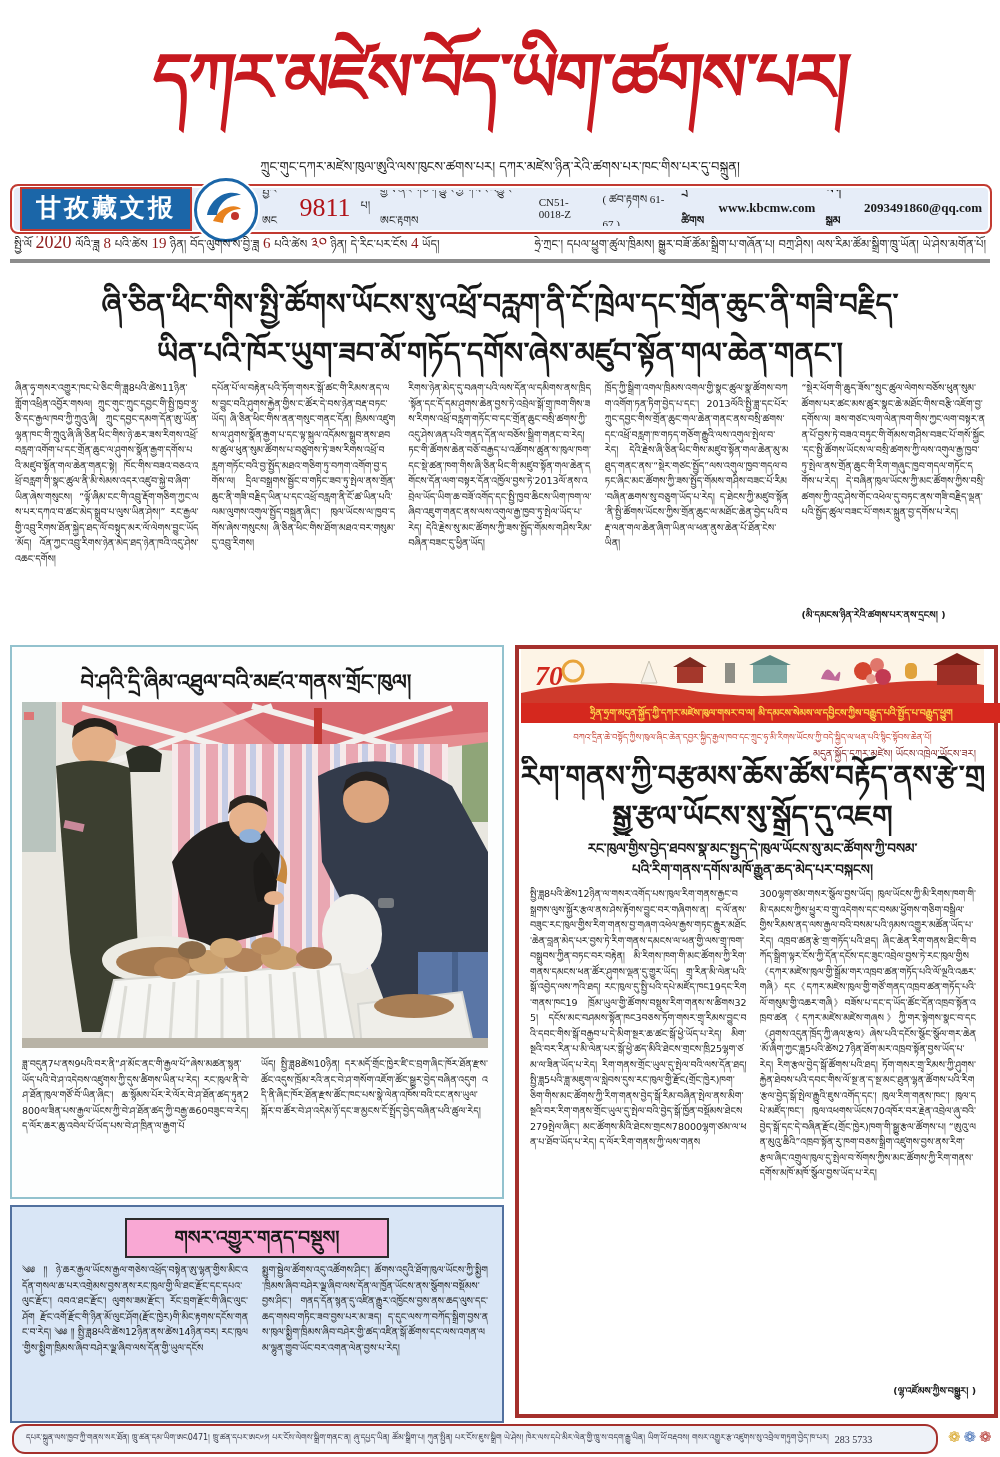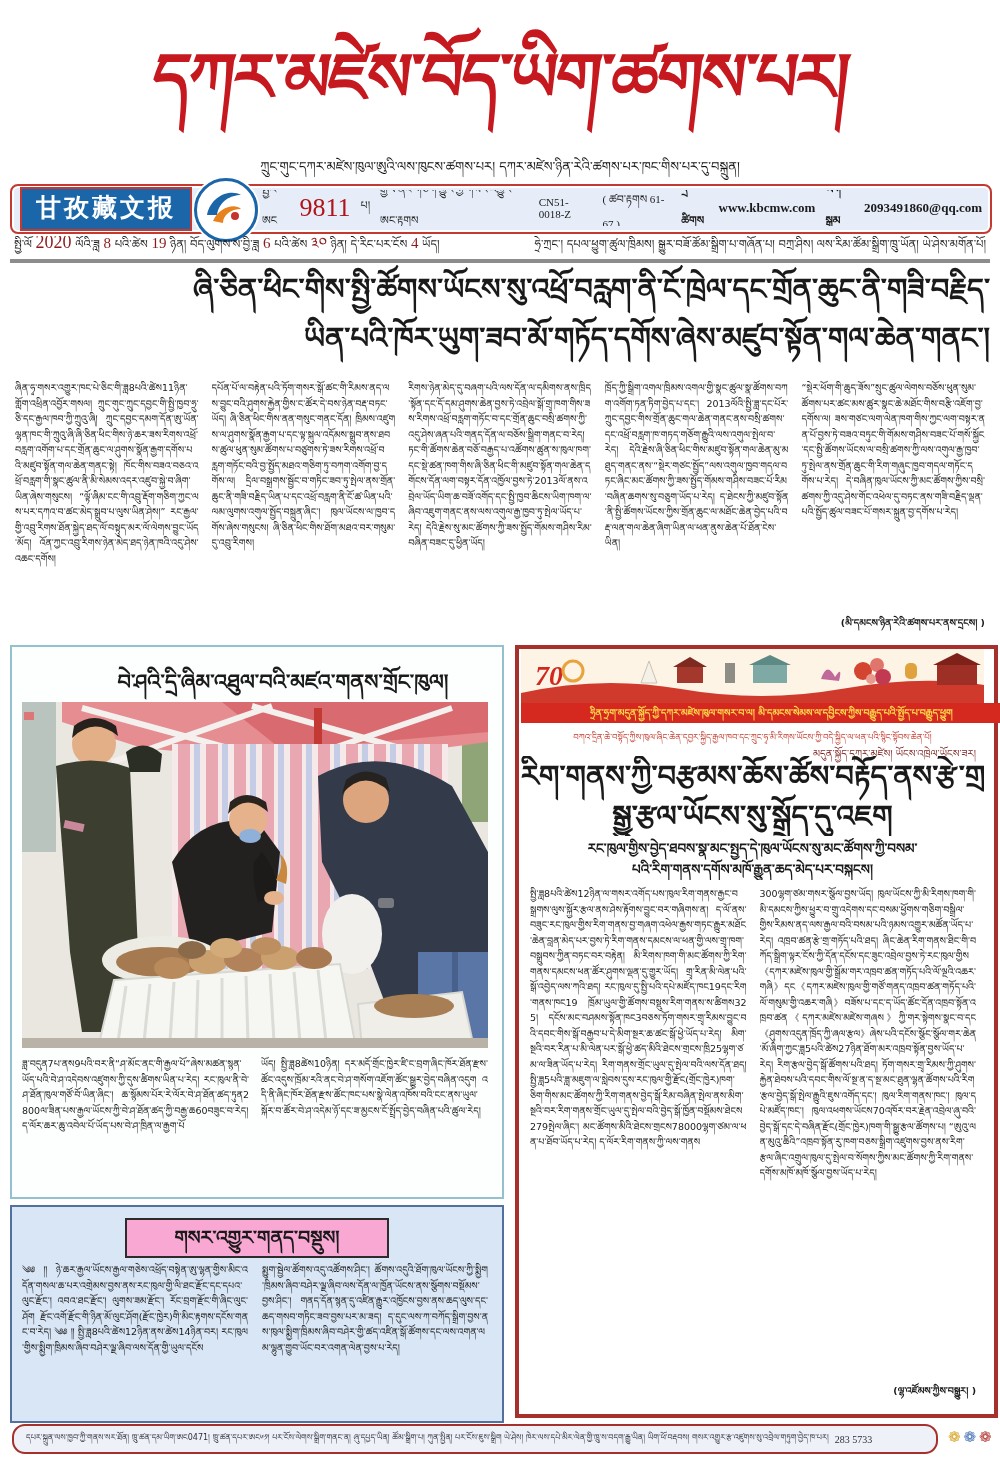--- a/index.html
+++ b/index.html
@@ -30,30 +30,30 @@
   .hbold{font-weight:bold;}
 
   
   .dateline{left:14px;top:236px;width:972px;height:22px;display:flex;justify-content:space-between;
         align-items:center;font-size:11.5px;overflow:hidden;white-space:nowrap;}
   .dl-num{font-family:"Liberation Serif",serif;color:#8d1a1a;font-size:15px;}
   .dl-num-big{font-family:"Liberation Serif",serif;color:#8d1a1a;font-size:18px;}
   .rule{left:10px;top:259px;width:980px;height:4px;background:#8c8c8c;}
 
   
-  .headline{left:10px;top:265px;width:980px;text-align:right;font-weight:bold;overflow:hidden;}
+  .headline{left:10px;top:280px;width:980px;text-align:center;font-weight:bold;overflow:hidden;}
   .headline .l1,.headline .l2{font-size:29px;line-height:49px;white-space:nowrap;}
   .lead-cols{left:15px;top:380px;width:970px;height:252px;display:flex;gap:13px;}
   .lead-col{flex:1;height:252px;}
-  .lead-attr{font-weight:bold;text-align:right;font-size:9.5px;margin-top:10px;}
+  .lead-attr{font-weight:bold;text-align:left;font-size:9.5px;margin-top:2px;}
 
   
   .photo-box{left:10px;top:645px;width:490px;height:550px;border:2px solid #93c2ce;background:#fdfefe;}
-  .photo-title{left:10px;top:658px;width:490px;text-align:center;font-weight:bold;font-size:21px;
-        white-space:nowrap;overflow:hidden;padding-left:28px;}
+  .photo-title{left:1px;top:658px;width:490px;text-align:center;font-weight:bold;font-size:21px;
+        white-space:nowrap;overflow:hidden;}
   .photo-frame{left:22px;top:702px;width:466px;height:346px;overflow:hidden;background:#e8e6df;}
   .caption-cols{left:22px;top:1056px;width:466px;height:132px;display:flex;gap:12px;}
   .caption-col{flex:1;height:132px;}
 
   
   .brief-box{left:10px;top:1205px;width:490px;height:214px;background:#d9e6f6;border:2px solid #52719f;}
   .brief-title-box{left:125px;top:1218px;width:260px;height:36px;background:#f9a8d4;border:2px solid #2c2c2c;
         text-align:center;font-weight:bold;font-size:19px;line-height:34px;white-space:nowrap;overflow:hidden;}
   .brief-cols{left:22px;top:1262px;width:466px;height:148px;display:flex;gap:14px;}
   .brief-col{flex:1;height:148px;}

